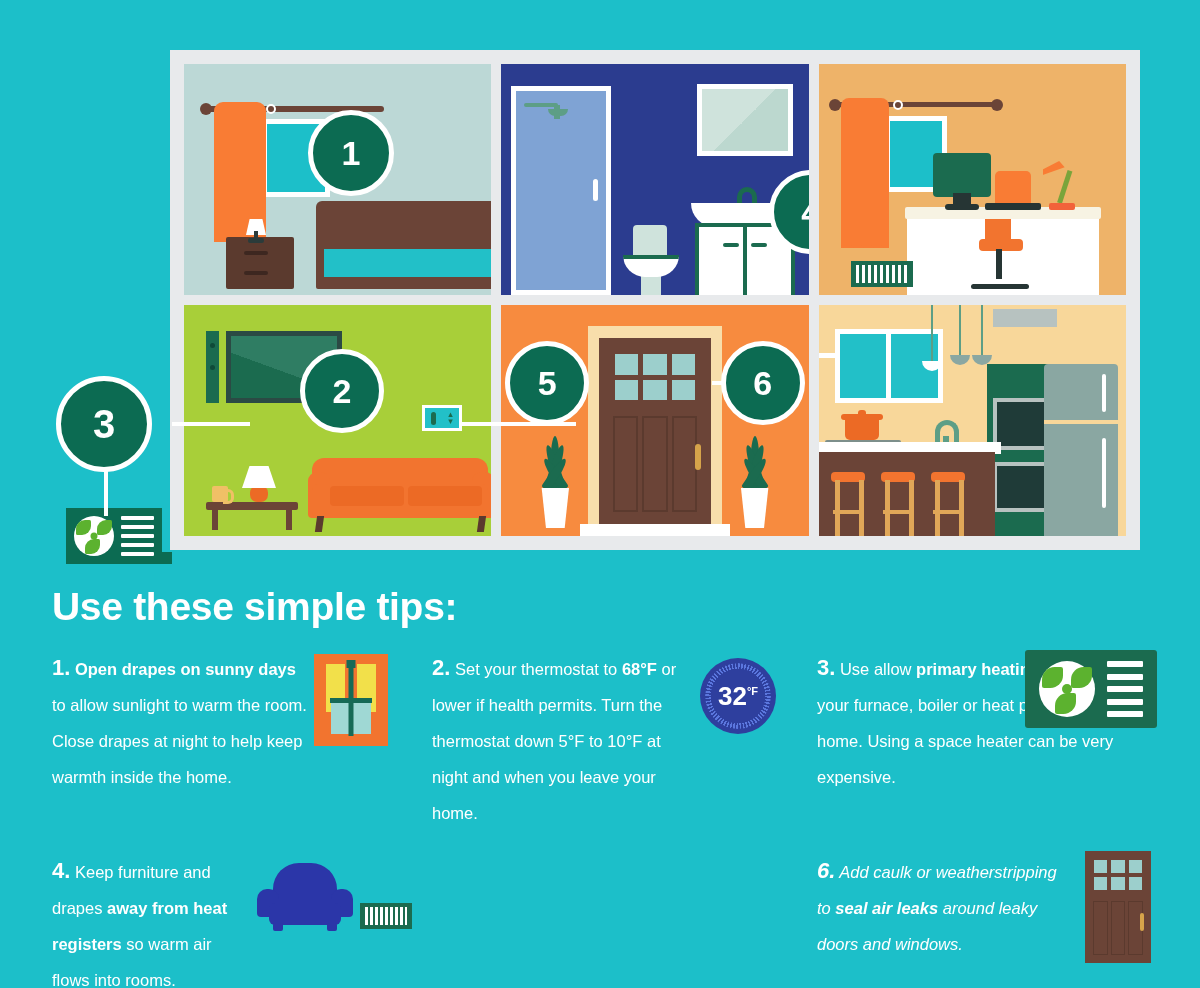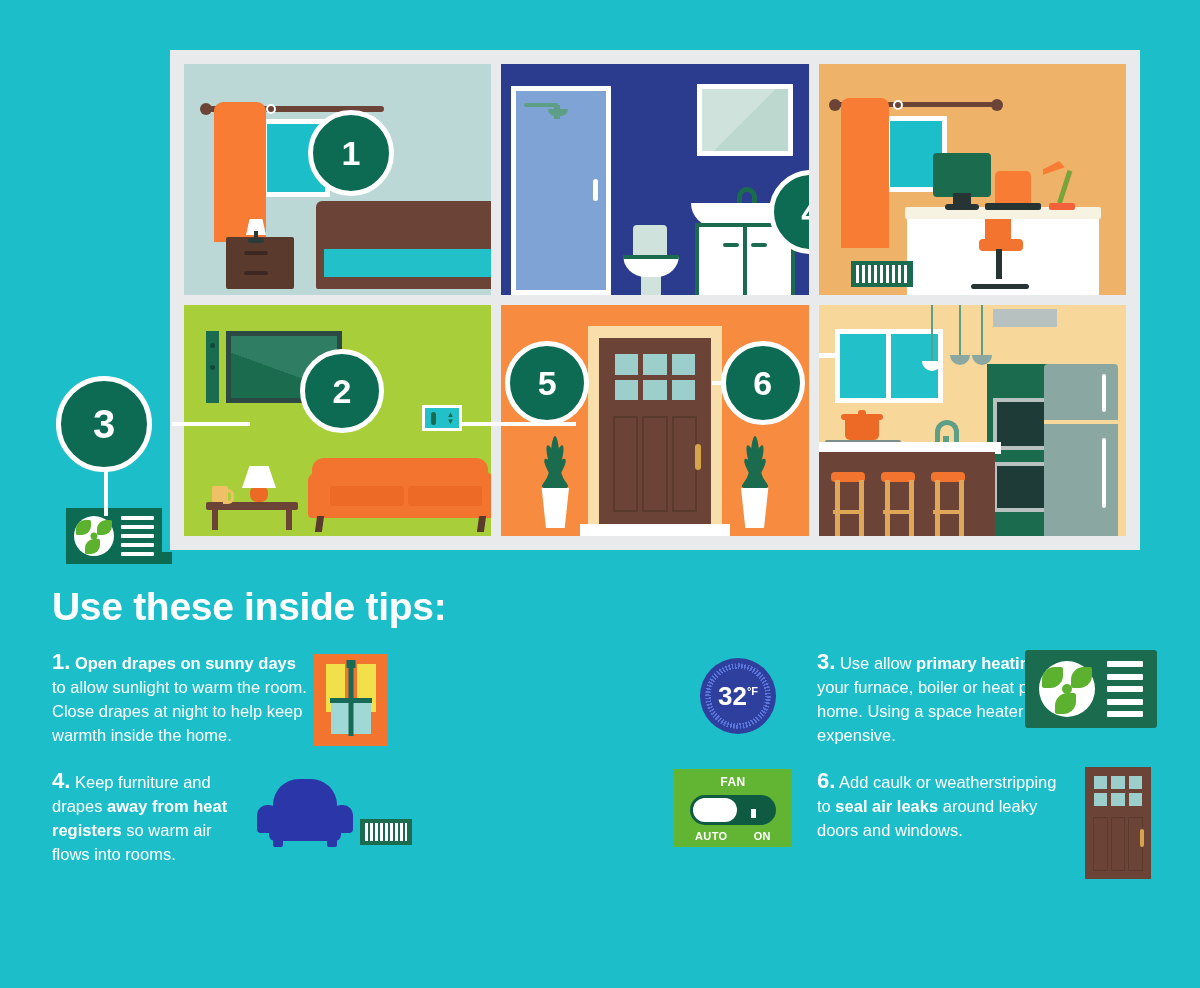--- a/index.html
+++ b/index.html
@@ -203,21 +203,21 @@
   #tips-heading{
     position:absolute; left:52px; top:585px;
     color:#fff; font-size:39px; font-weight:700; letter-spacing:-0.3px;
   }
   #tips-grid{
     position:absolute; left:52px; top:650px; width:1110px;
     display:grid; grid-template-columns: 380px 385px 345px;
     grid-template-rows: auto auto; column-gap:0; row-gap:22px;
   }
   .tip{ position:relative; color:#fff; }
-  .tip-text{ font-size:16.5px; line-height:24px; }
+  .tip-text{ font-size:16.5px; line-height:36px; }
   .tip-num{ font-size:22px; font-weight:700; }
   .tip-text b{ font-weight:700; }
   .tip-icon{ position:absolute; }
 
   
   .icon-window{ width:74px; height:92px; background:#f2742f; position:relative;}
   .iw-frame-v{position:absolute; left:50%; transform:translateX(-50%); top:8px; bottom:10px; width:5px; background:#166a56;}
   .iw-frame-h{position:absolute; left:16px; right:16px; top:44px; height:5px; background:#166a56;}
   .iw-pane{position:absolute; left:17px; right:17px; top:44px; bottom:12px; background:#9fd8d4;}
   .iw-drape{position:absolute; top:10px; width:19px; height:48px; background:#f2e04a;}
@@ -505,21 +505,21 @@
     <div class="fan-lines">
       <span></span>
         <span></span>
         <span></span>
         <span></span>
         <span></span>
     </div>
   </div>
 </div>
 
-<h1 id="tips-heading">Use these inside tips:</h1>
+<h1 id="tips-heading">Use these simple tips:</h1>
 
 <div id="tips-grid">
 
   <div class="tip">
     <div class="tip-text" style="width:258px;">
       <span class="tip-num">1.</span>
       <b>Open drapes on sunny days</b><span> to allow sunlight to warm the room. Close drapes at night to help keep warmth inside the home.</span>
     </div>
     <div class="tip-icon" style="left:262px; top:4px;">
       <div class="icon-window">
@@ -531,20 +531,24 @@
         <div class="iw-drop" style="right:30px; top:64px"></div>
         <div class="iw-pane"></div>
         <div class="iw-frame-h"></div>
         <div class="iw-frame-v"></div>
         <div class="iw-rod"></div>
       </div>
     </div>
   </div>
 
   <div class="tip">
+    <div class="tip-text" style="width:262px;">
+      <span class="tip-num">2.</span>
+      <span>Set your thermostat to </span><b>68°F</b><span> or lower if health permits. Turn the thermostat down 5°F to 10°F at night and when you leave your home.</span>
+    </div>
     <div class="tip-icon" style="left:268px; top:8px;">
       <div class="icon-dial">
         <div class="dial-ticks"></div>
         <div class="dial-val"><span>32</span><span class="dial-unit">°F</span></div>
       </div>
     </div>
   </div>
 
   <div class="tip">
     <div class="tip-text" style="width:340px;">
@@ -586,40 +590,24 @@
       </div>
     </div>
     <div class="tip-icon" style="left:308px; top:50px;">
       <div class="icon-register">
           <i></i>
         </div>
     </div>
   </div>
 
   <div class="tip">
-    <div class="tip-icon" style="left:242px; top:0px;">
-      <div class="icon-fanswitch">
-        <div class="fs-title">FAN</div>
-        <div class="fs-track">
-          <div class="fs-knob"></div>
-        </div>
-        <div class="fs-ticks">
-            <i></i>
-            <i></i>
-          </div>
-        <div class="fs-labels">
-          <span>AUTO</span>
-          <span>ON</span>
-        </div>
-      </div>
-    </div>
   </div>
 
   <div class="tip">
-    <div class="tip-text" style="width:252px;">
+    <div class="tip-text" style="width:252px;font-style:italic;">
       <span class="tip-num">6.</span>
       <span>Add caulk or weatherstripping to </span><b>seal air leaks</b><span> around leaky doors and windows.</span>
     </div>
     <div class="tip-icon" style="left:268px; top:-2px;">
       <div class="icon-door">
         <div class="id-glass">
             <span></span>
             <span></span>
             <span></span>
             <span></span>

